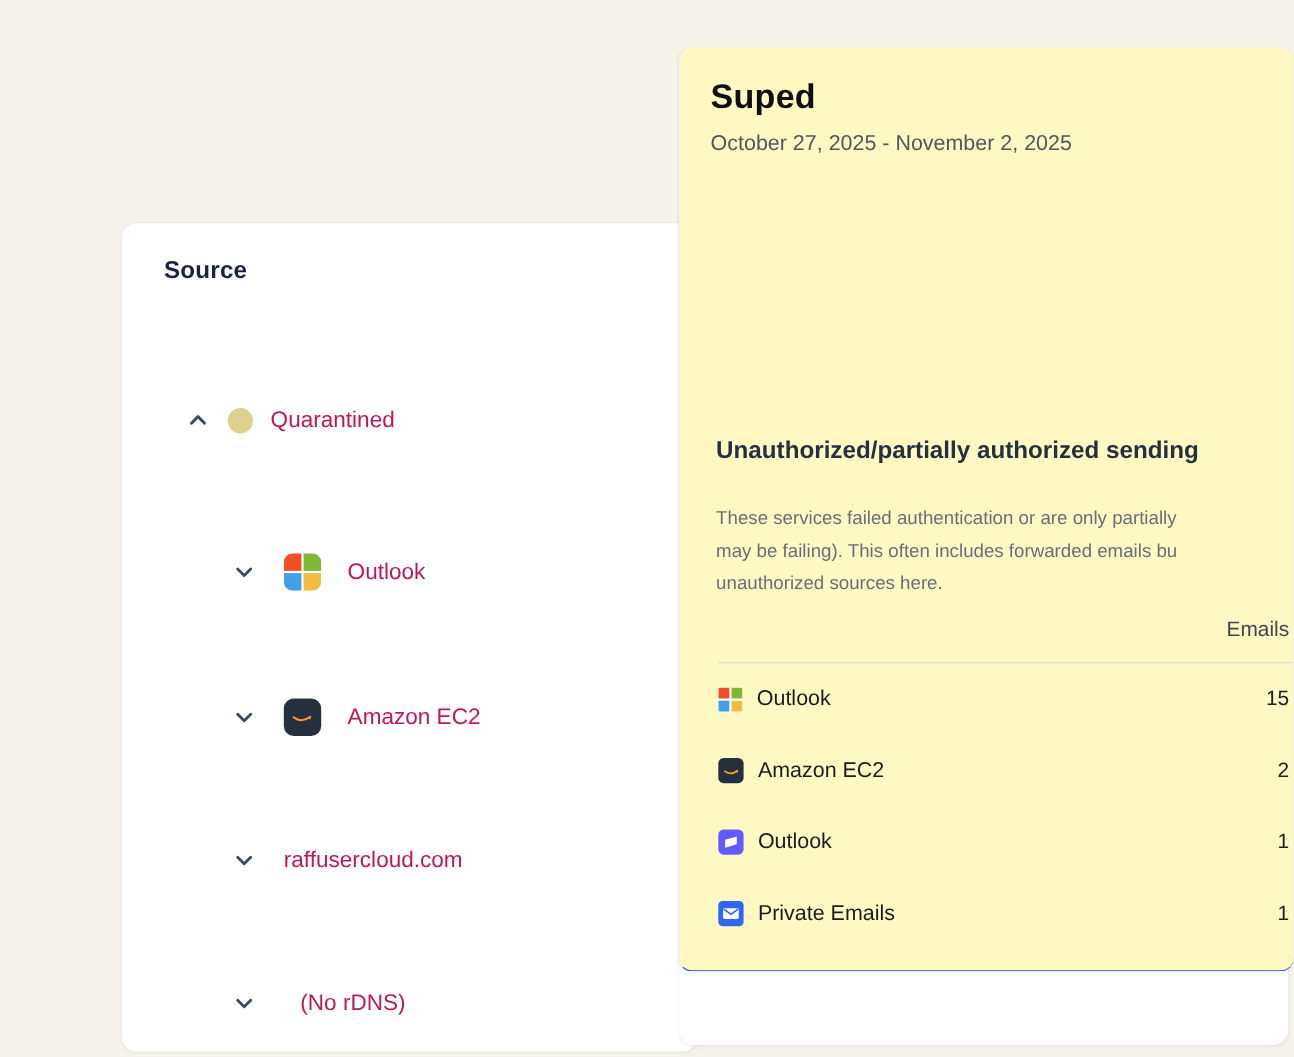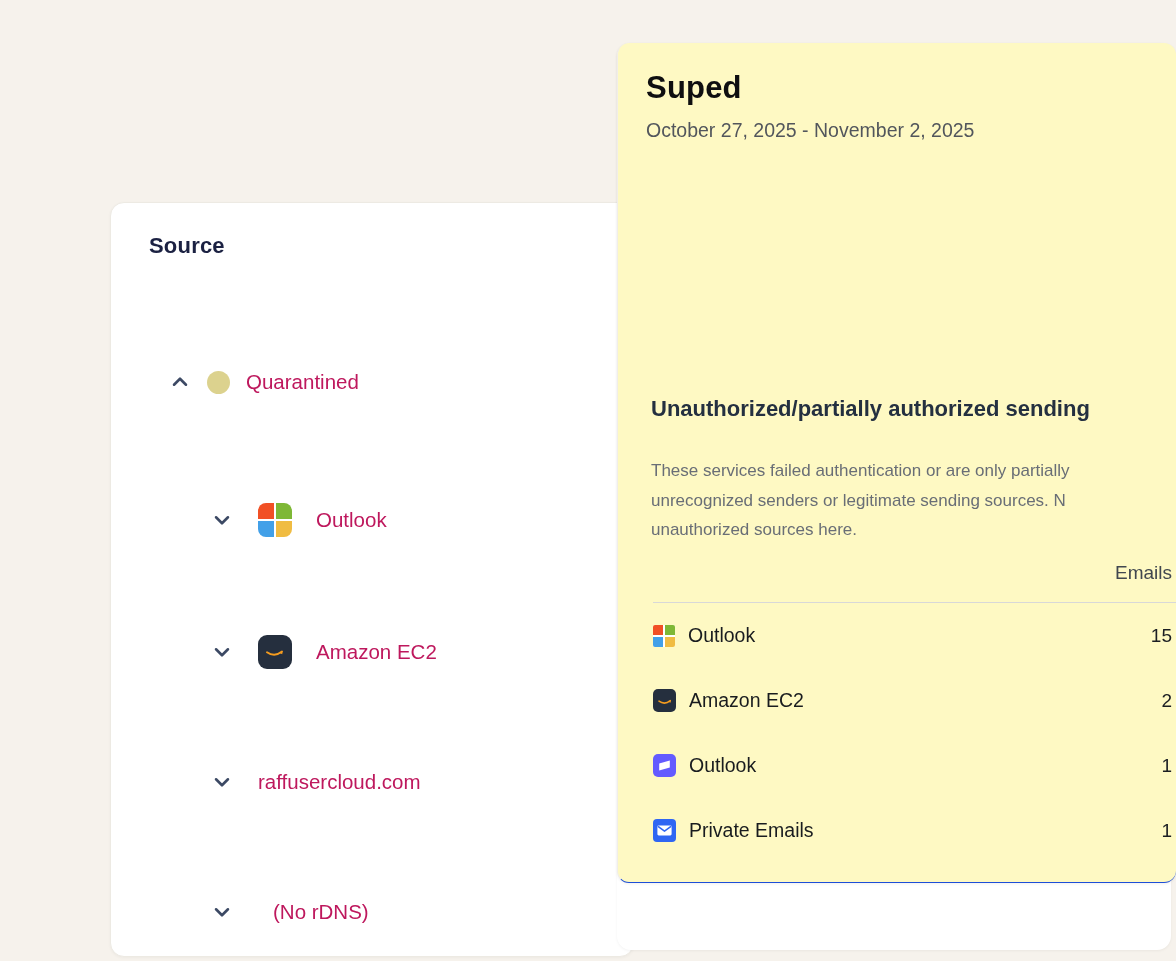--- a/index.html
+++ b/index.html
@@ -169,21 +169,21 @@
 
 <div class="report-card">
   <div class="report-title">Suped</div>
   <div class="report-daterange">October 27, 2025 - November 2, 2025</div>
 
 
   <div class="section-heading">Unauthorized/partially authorized sending</div>
 
   <div class="section-desc">
     <div class="desc-line">These services failed authentication or are only partially</div>
-    <div class="desc-line">unrecognized senders or legitimate sending sources. N</div>
+    <div class="desc-line">may be failing). This often includes forwarded emails bu</div>
     <div class="desc-line">unauthorized sources here.</div>
   </div>
 
   <div class="emails-header">Emails</div>
   <div class="table-rule"></div>
 
   <div class="service-rows">
 
     <div class="service-row">
       <span class="service-icon-slot">

